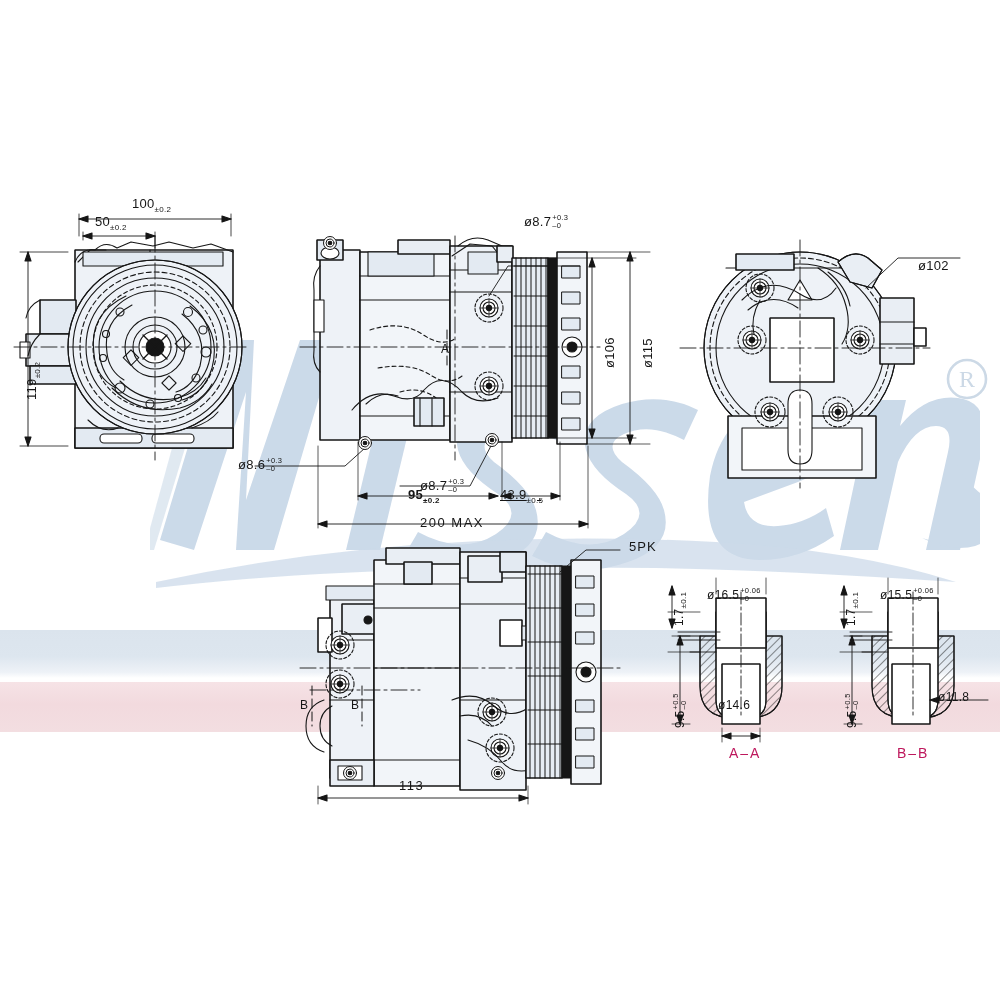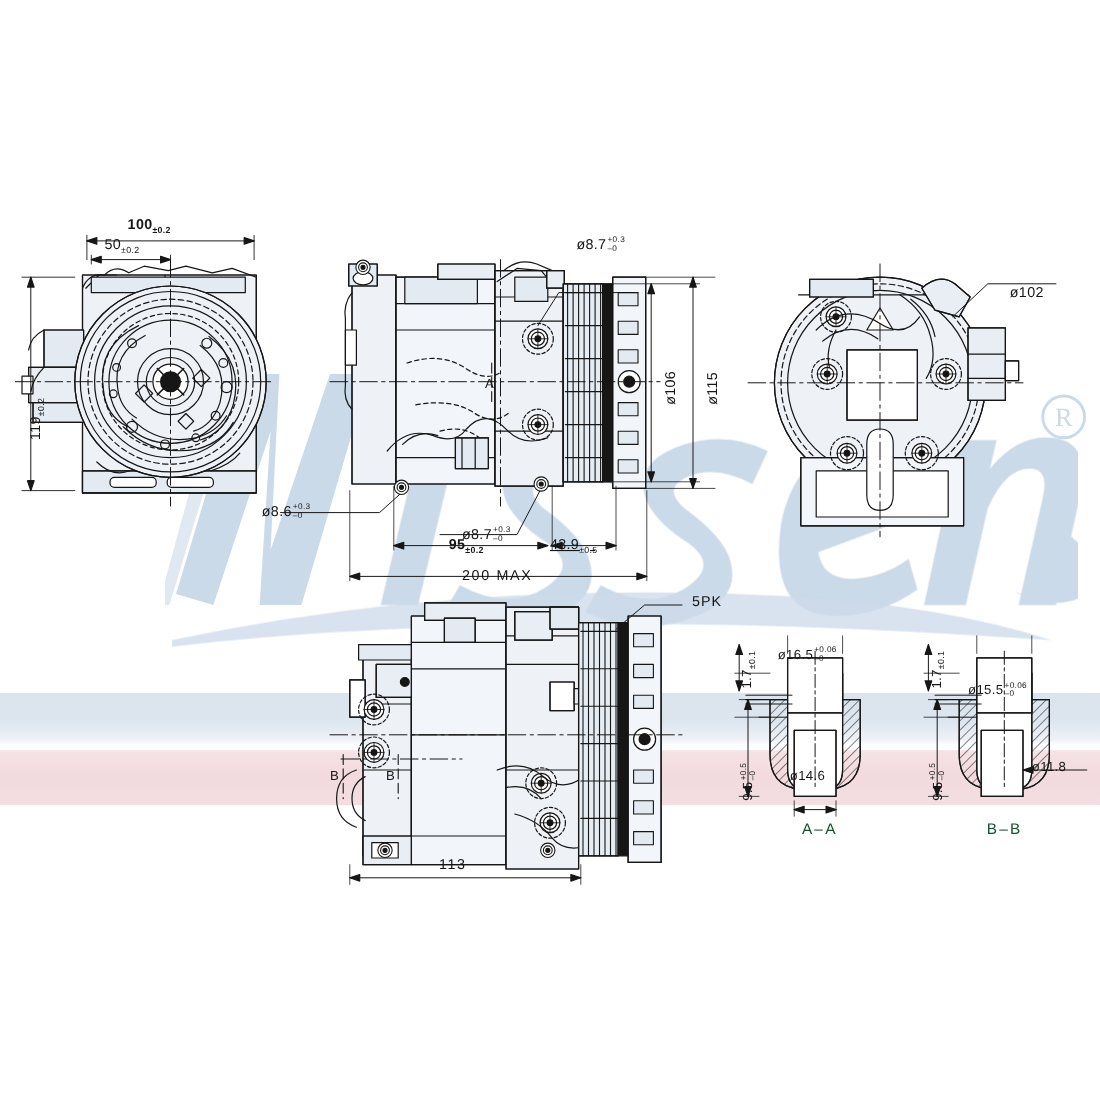--- a/index.html
+++ b/index.html
@@ -26,21 +26,21 @@
 
   
   .dim{position:absolute;color:#161616;font-size:13px;letter-spacing:.3px;
        font-family:"Liberation Sans","DejaVu Sans",sans-serif;white-space:nowrap;}
   .dim .tolstack{display:inline-block;vertical-align:middle;
        font-size:7.5px;line-height:7.5px;text-align:left;margin-left:1px;
        position:relative;top:-1px;}
   .dim .tolstack i{display:block;font-style:normal;}
   .dim sub{font-size:8px;}
   .rot90{transform-origin:0 0;transform:rotate(-90deg);}
-  .sec-label{position:absolute;color:#14532d;font-size:14px;letter-spacing:2px;}
+  .sec-label{position:absolute;color:#be185d;font-size:14px;letter-spacing:2px;}
 </style>
 </head>
 <body>
 
 <div id="sheet">
 
   <div class="band" id="band-blue"></div>
   <div class="band" id="band-pink"></div>
 
   <svg id="wm-script" viewBox="0 0 830 330">
@@ -469,21 +469,21 @@
       <path d="M872 612 L840 612 M872 652 L840 652" stroke-width=".7"></path>
       <path d="M844 586 L844 628" stroke-width=".9"></path>
       <path d="M844 586 l-3 9 l6 0 Z M844 628 l-3 -9 l6 0 Z" fill="#161616"></path>
       <path d="M930 700 L988 700" stroke-width=".9"></path>
       <path d="M930 700 l9 -3 l0 6 Z" fill="#161616"></path>
     </g>
 
     </g>
   </svg>
 
-  <div class="dim" style="left:116px;top:196px;font-weight:bold;"><span>100</span><sub>±0.2</sub></div>
+  <div class="dim" style="left:132px;top:196px;"><span>100</span><sub>±0.2</sub></div>
   <div class="dim" style="left:95px;top:214px;"><span>50</span><sub>±0.2</sub></div>
   <div class="dim rot90" style="left:24px;top:400px;"><span>119</span><sub>±0.2</sub></div>
 
   <div class="dim" style="left:524px;top:214px;">
     <span>ø8.7</span><span class="tolstack"><i>+0.3</i><i>–0</i></span>
   </div>
   <div class="dim rot90" style="left:602px;top:368px;"><span>ø106</span></div>
   <div class="dim rot90" style="left:640px;top:368px;"><span>ø115</span></div>
   <div class="dim" style="left:238px;top:457px;">
     <span>ø8.6</span><span class="tolstack"><i>+0.3</i><i>–0</i></span>
@@ -506,21 +506,21 @@
   <div class="dim" style="left:707px;top:588px;font-size:12px;">
     <span>ø16.5</span><span class="tolstack"><i>+0.06</i><i>–0</i></span>
   </div>
   <div class="dim" style="left:718px;top:698px;font-size:12px;"><span>ø14.6</span></div>
   <div class="dim rot90" style="left:673px;top:728px;font-size:12px;">
     <span>9.5</span><span class="tolstack"><i>+0.5</i><i>–0</i></span>
   </div>
   <div class="dim rot90" style="left:672px;top:626px;font-size:12px;"><span>1.7</span><sub>±0.1</sub></div>
   <div class="sec-label" style="left:729px;top:745px;">A–A</div>
 
-  <div class="dim" style="left:880px;top:588px;font-size:12px;margin-top:32px;">
+  <div class="dim" style="left:880px;top:588px;font-size:12px;">
     <span>ø15.5</span><span class="tolstack"><i>+0.06</i><i>–0</i></span>
   </div>
   <div class="dim" style="left:938px;top:690px;font-size:12px;"><span>ø11.8</span></div>
   <div class="dim rot90" style="left:845px;top:728px;font-size:12px;">
     <span>9.5</span><span class="tolstack"><i>+0.5</i><i>–0</i></span>
   </div>
   <div class="dim rot90" style="left:844px;top:626px;font-size:12px;"><span>1.7</span><sub>±0.1</sub></div>
   <div class="sec-label" style="left:897px;top:745px;">B–B</div>
 
 </div>

